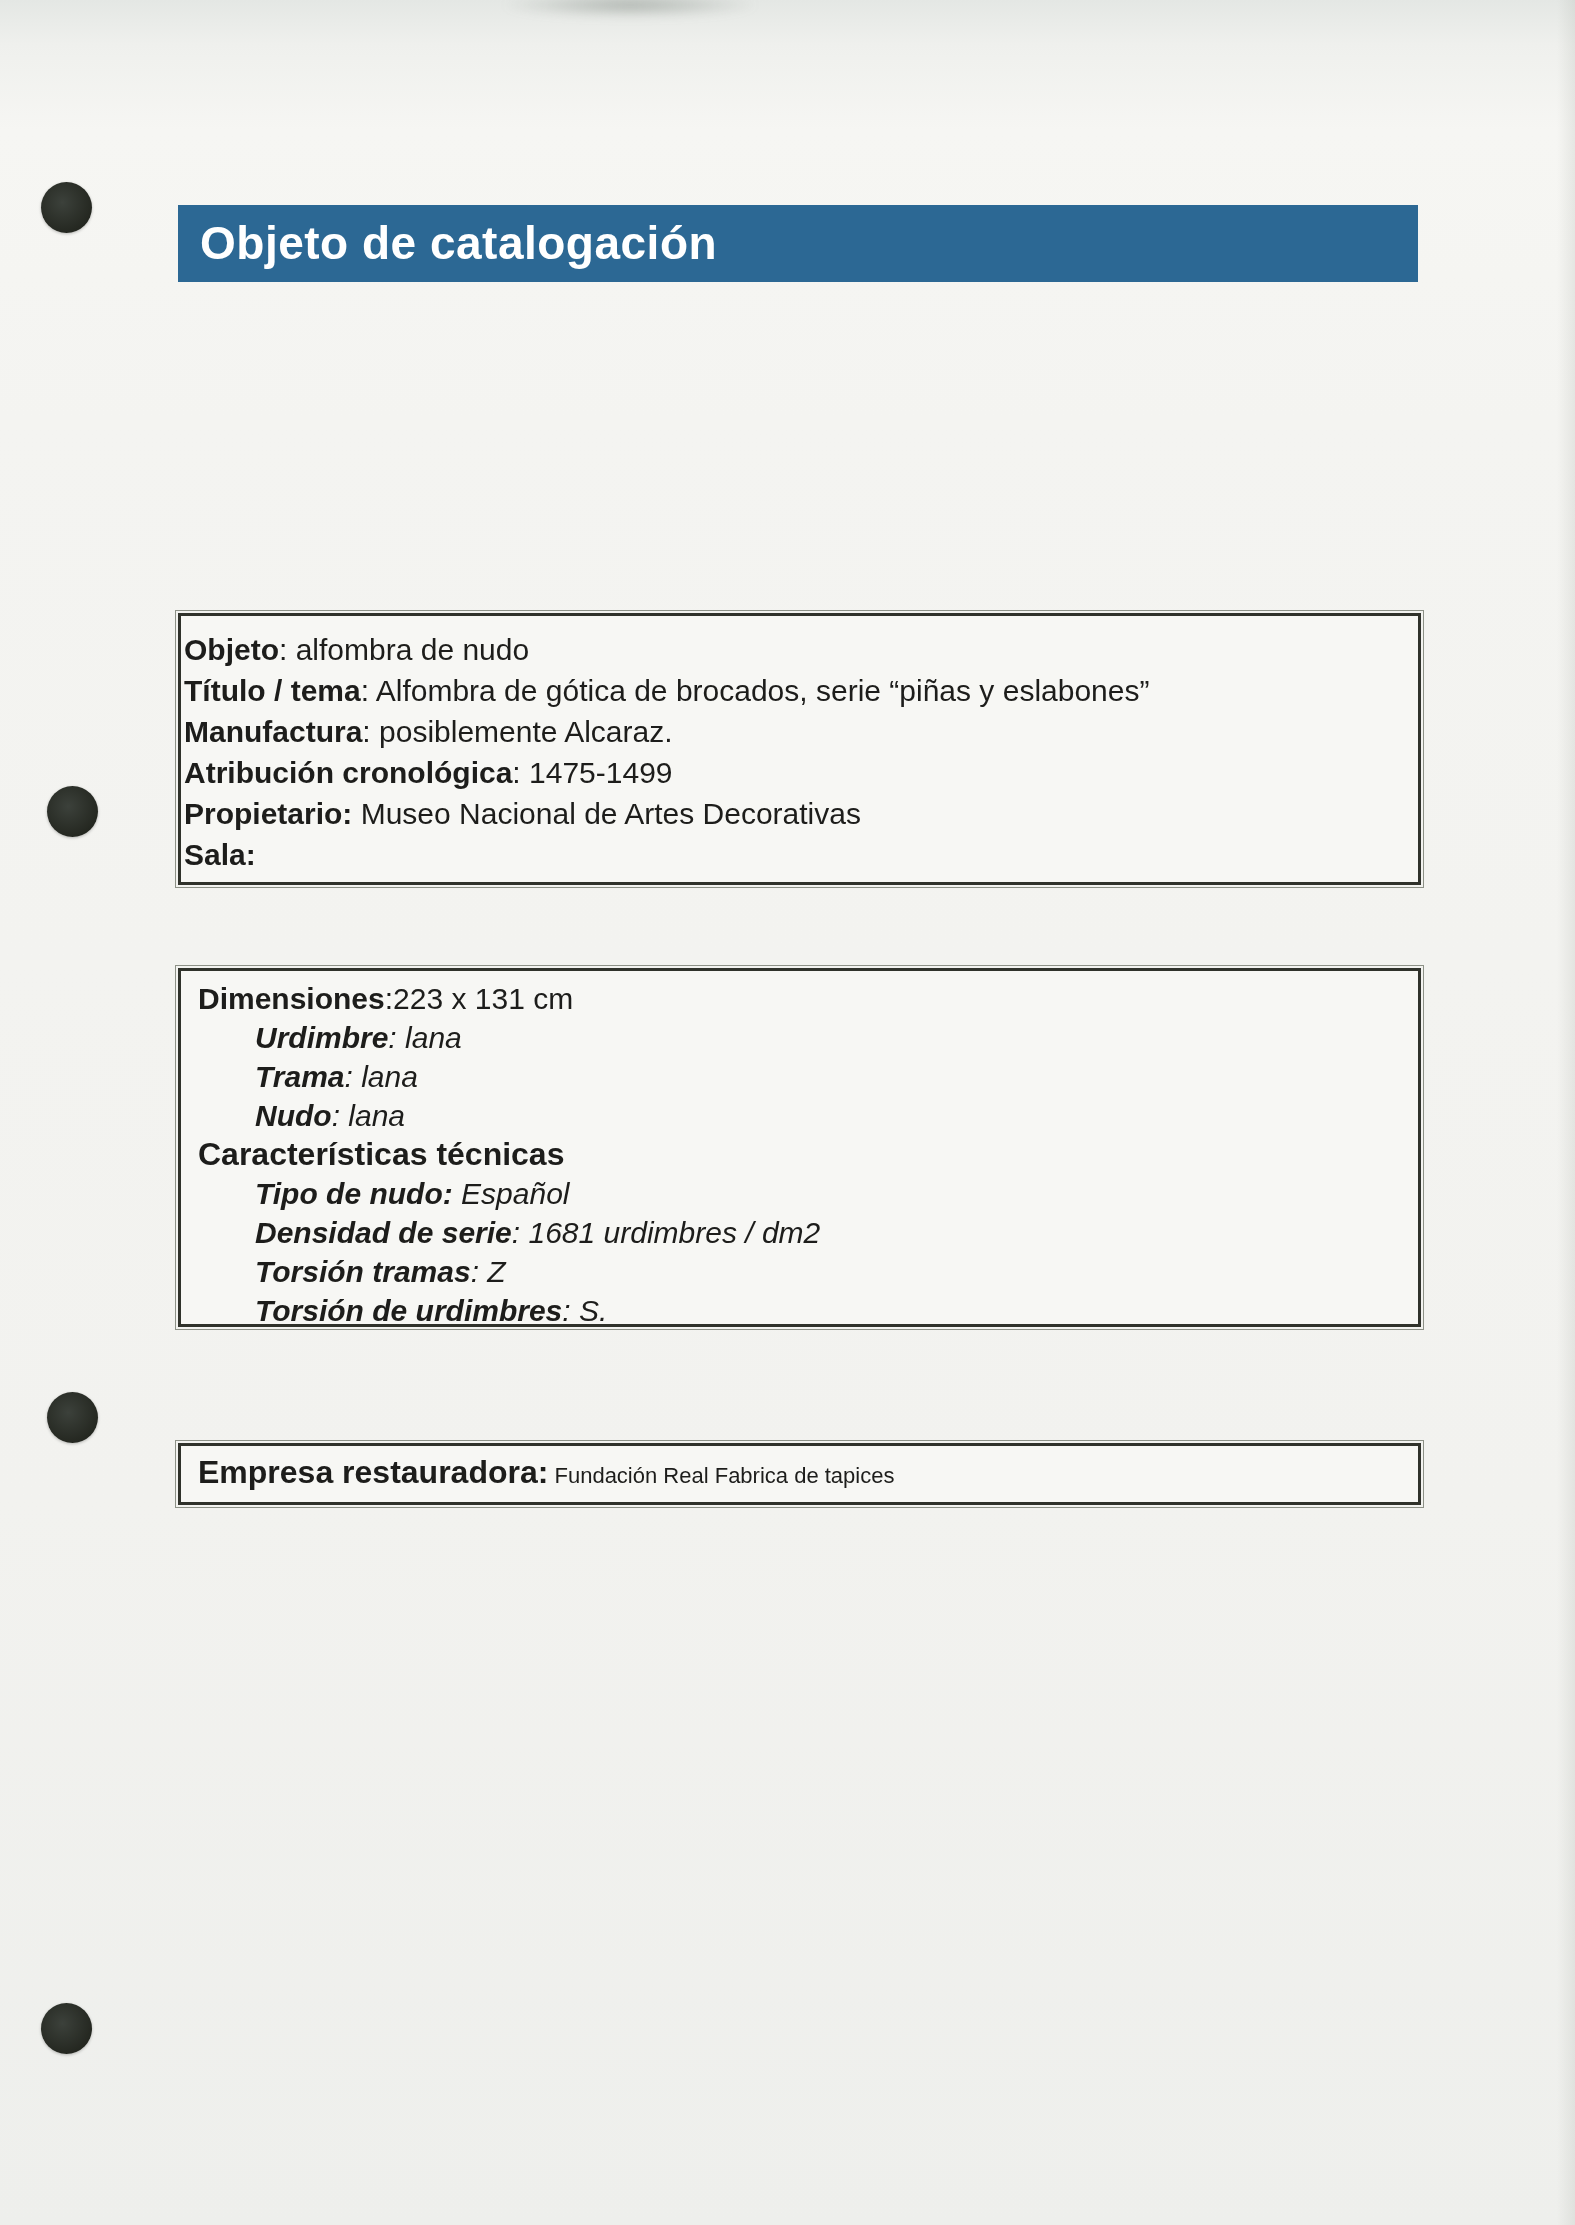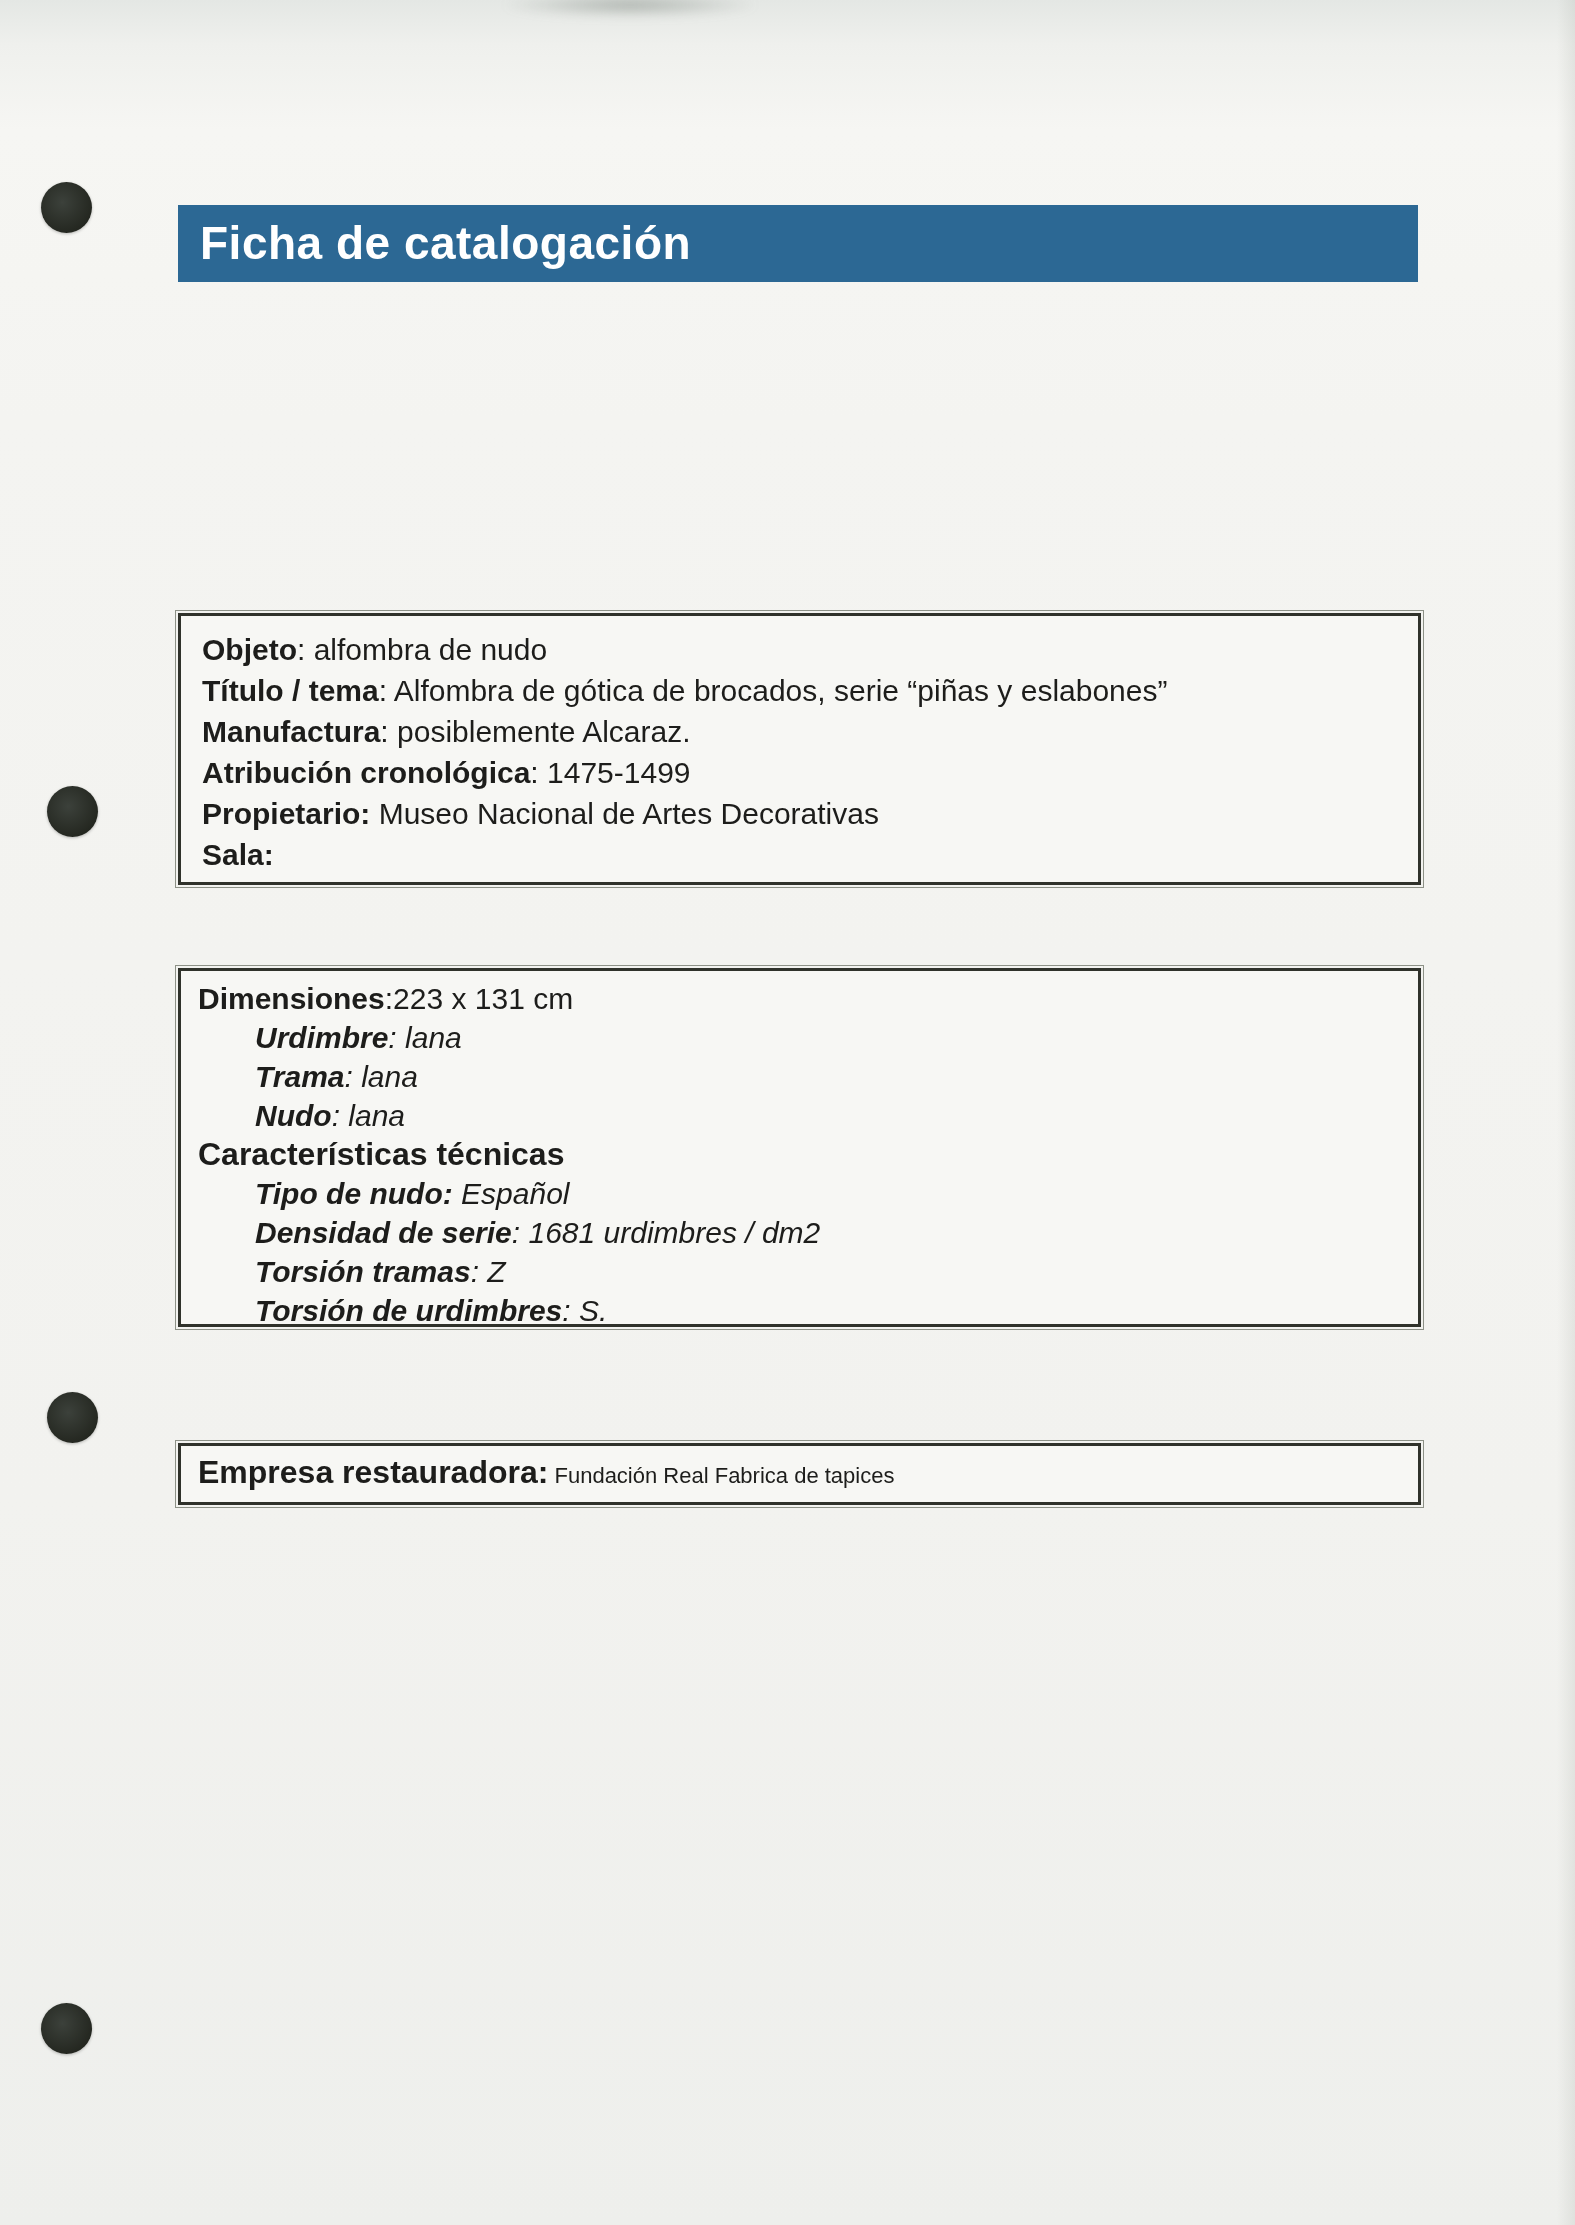--- a/index.html
+++ b/index.html
@@ -33,21 +33,21 @@
     letter-spacing:.5px;
   }
   .box {
     position:absolute; left:178px; width:1243px;
     background:#f7f7f4;
     border:3px solid #30322b;
     box-shadow:0 0 0 2px #f3f3f0, 0 0 0 3px #8d9187;
     box-sizing:border-box;
     color:#1d1d1b;
   }
-  .box-id   { top:613px;  height:272px; padding:13px 18px 0 21px; }
+  .box-id   { top:613px;  height:272px; padding:13px 18px 0 3px; }
   .box-tech { top:968px;  height:359px; padding:8px 18px 0 17px;  }
   .box-rest { top:1443px; height:62px;  display:flex; align-items:center; padding:0 18px 0 17px; }
   .row { font-size:30px; line-height:41px; white-space:nowrap; }
   .box-tech .row { line-height:39px; }
   .row.sub { padding-left:57px;font-style:italic; }
   .row.heading .label { font-size:32px; }
   .label { font-weight:bold; }
   .rest  { font-weight:normal; white-space:pre-wrap; }
   .box-rest .label { font-size:32px; }
   .box-rest .rest  { font-size:22px; }
@@ -68,21 +68,21 @@
 
   <div class="top-smudge"></div>
   <div class="edge-right"></div>
 
   <div class="hole hole-1"></div>
   <div class="hole hole-2"></div>
   <div class="hole hole-3"></div>
   <div class="hole hole-4"></div>
 
   <div class="title-bar" style="background: rgb(44, 104, 148); color: rgb(255, 255, 255);">
-    <span>Ficha de catalogación</span>
+    <span>Objeto de catalogación</span>
   </div>
 
   <div class="box box-id">
     <div class="row">
       <span class="label">Objeto</span><span class="rest">: alfombra de nudo</span>
     </div>
     <div class="row">
       <span class="label">Título / tema</span><span class="rest">: Alfombra de gótica de brocados, serie “piñas y eslabones”</span>
     </div>
     <div class="row">

